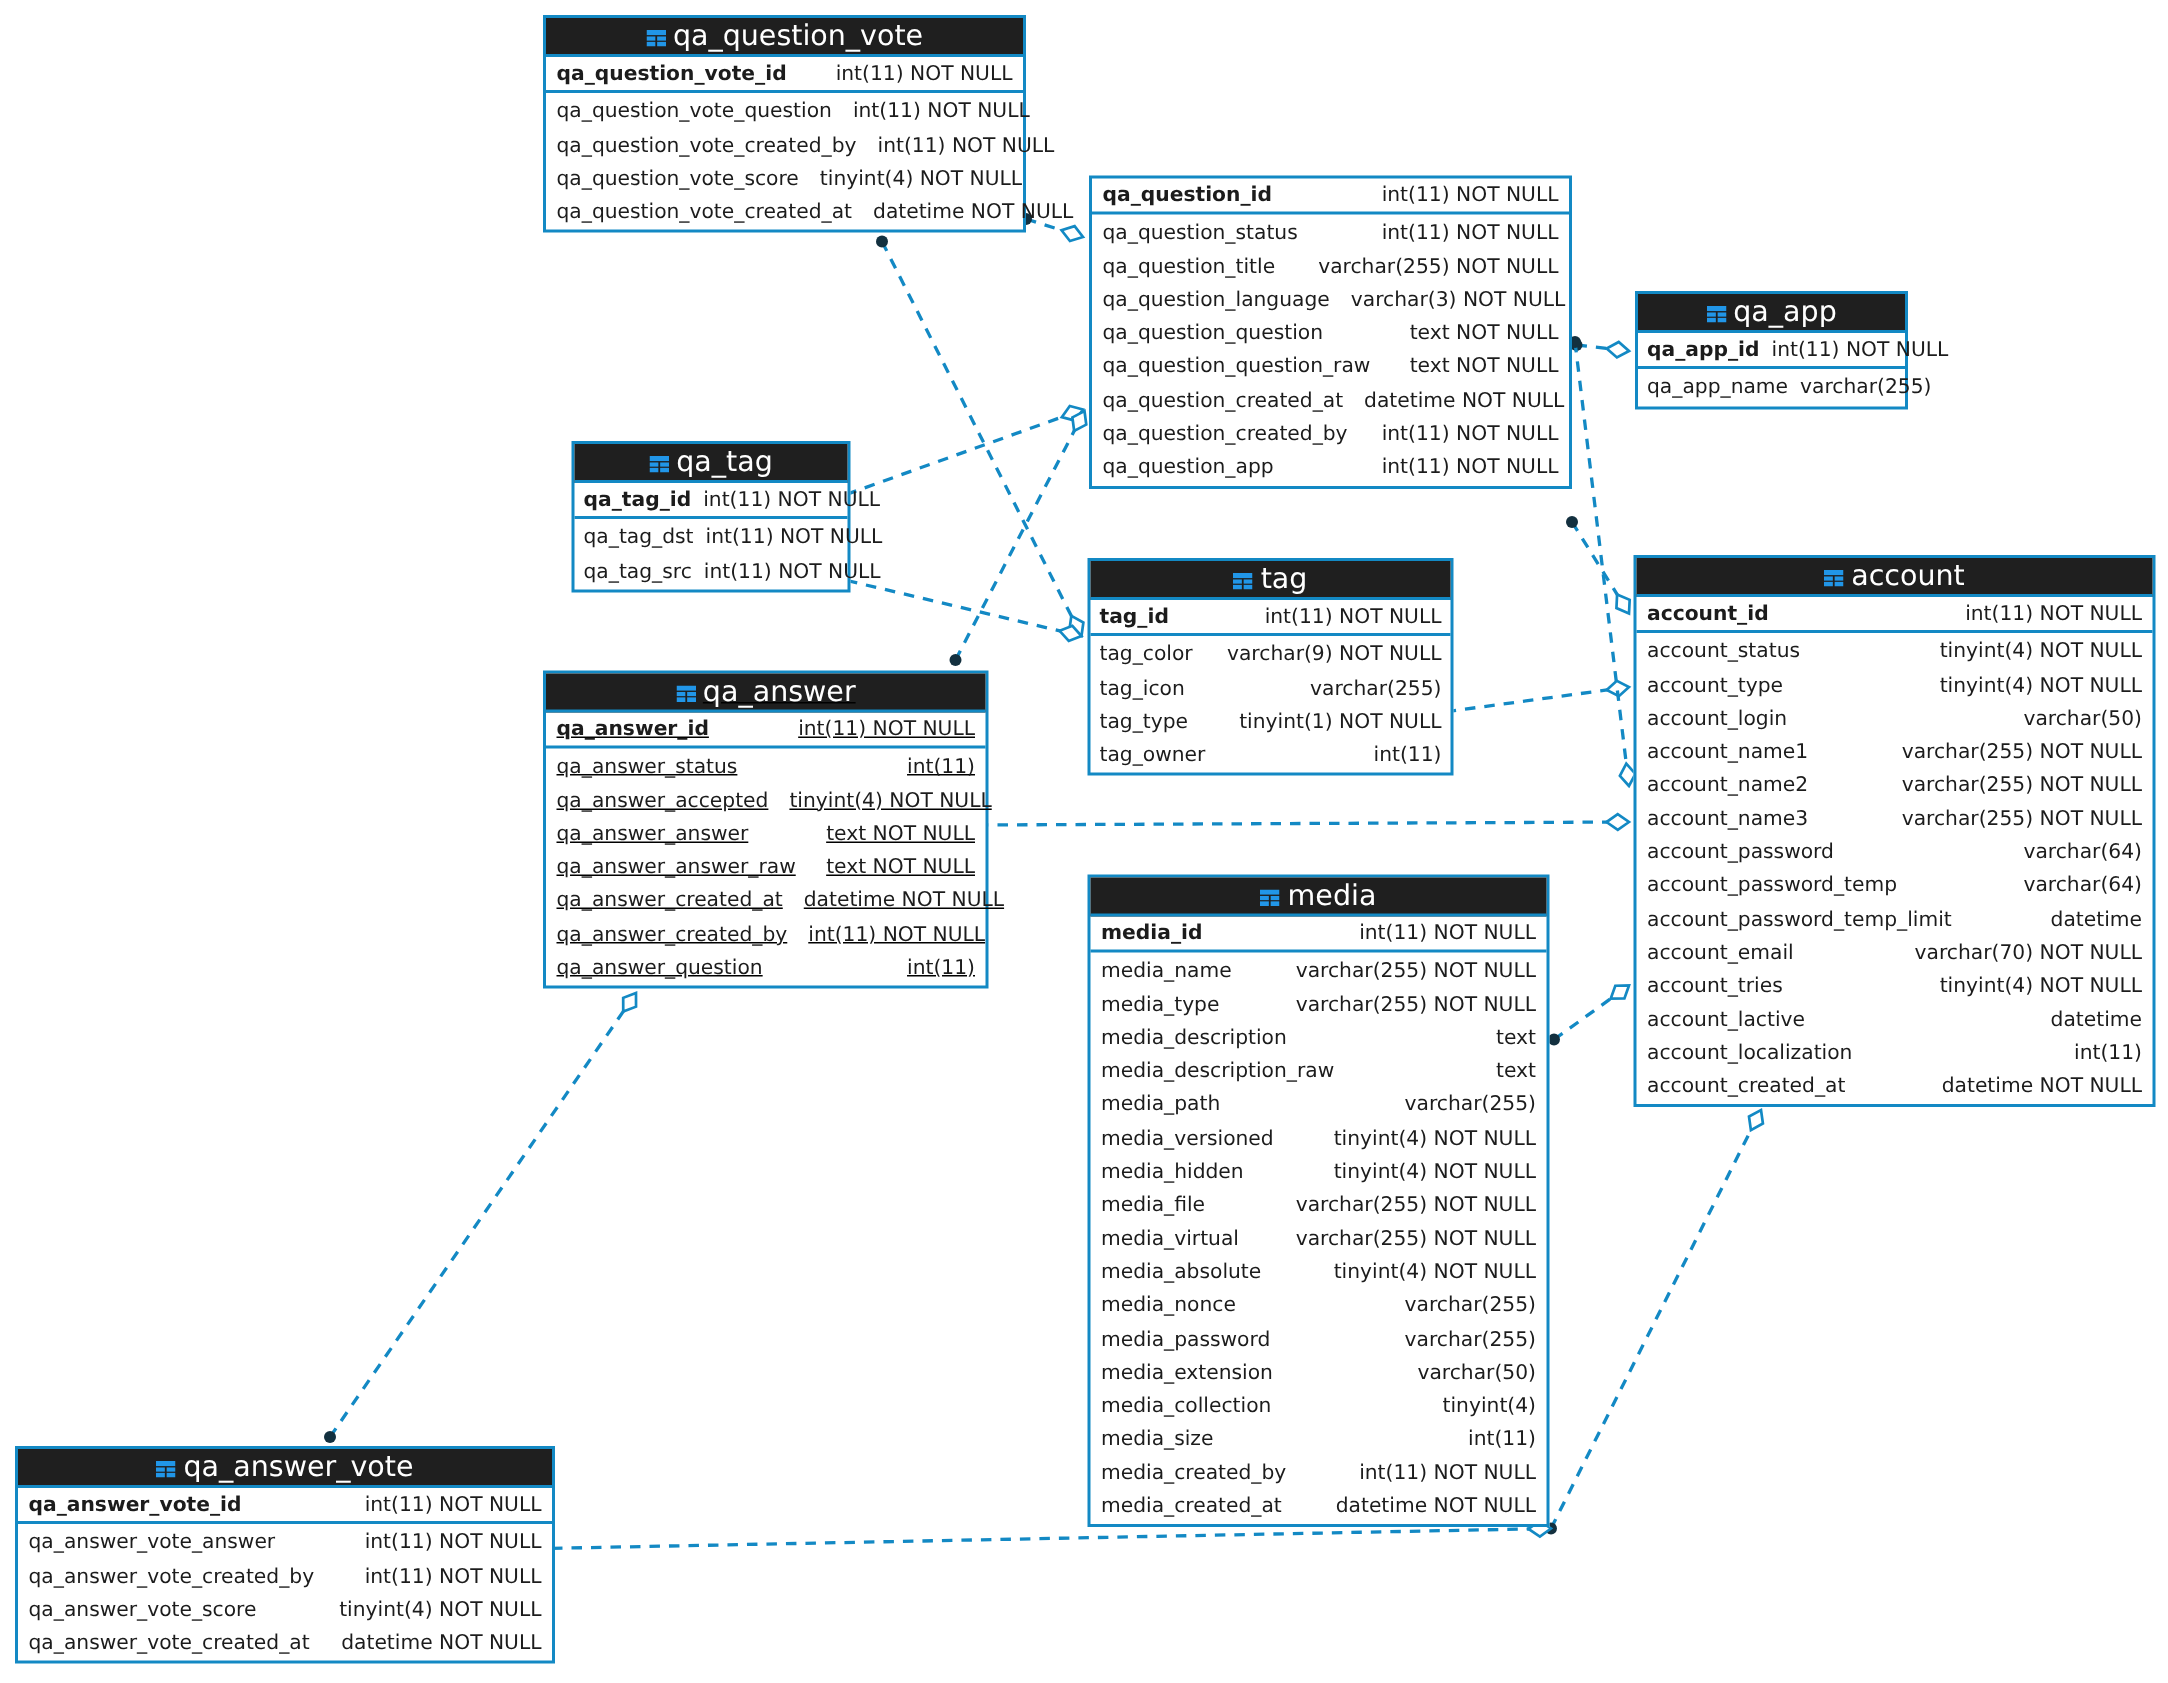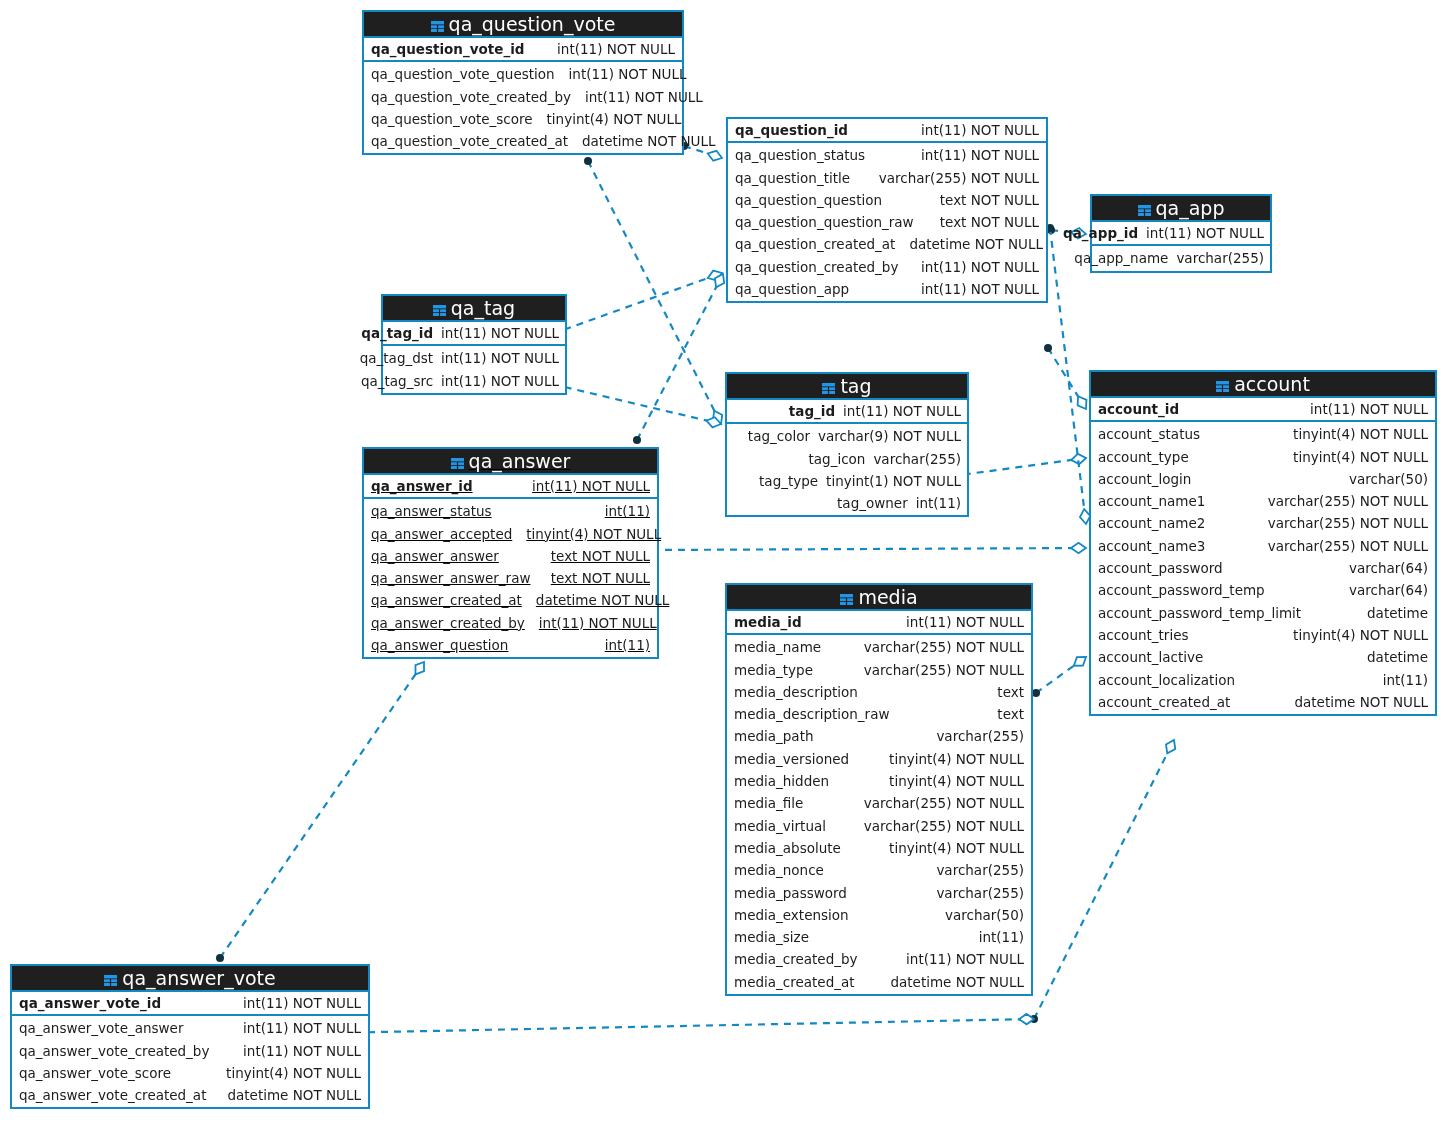--- a/index.html
+++ b/index.html
@@ -77,21 +77,20 @@
   .col-type {
     text-align: right;
     padding-left: 14px;
   }
   .cols-body {
     padding-top: 1px;
     padding-bottom: 1px;
   }
   .tight .col-row {
     padding: 0 6px;
-    justify-content: flex-end;
   }
   .tight .col-type {
     padding-left: 8px;
   }
 </style>
 </head>
 <body>
 
 <div id="canvas">
   <svg id="links" width="1445" height="1122" viewBox="0 0 1445 1122">
@@ -210,20 +209,24 @@
         <div class="cols-body">
           <div class="col-row">
             <span class="col-name">qa_question_status</span>
             <span class="col-type">int(11) NOT NULL</span>
           </div>
           <div class="col-row">
             <span class="col-name">qa_question_title</span>
             <span class="col-type">varchar(255) NOT NULL</span>
           </div>
           <div class="col-row">
+            <span class="col-name">qa_question_language</span>
+            <span class="col-type">varchar(3) NOT NULL</span>
+          </div>
+          <div class="col-row">
             <span class="col-name">qa_question_question</span>
             <span class="col-type">text NOT NULL</span>
           </div>
           <div class="col-row">
             <span class="col-name">qa_question_question_raw</span>
             <span class="col-type">text NOT NULL</span>
           </div>
           <div class="col-row">
             <span class="col-name">qa_question_created_at</span>
             <span class="col-type">datetime NOT NULL</span>
@@ -329,20 +332,24 @@
           </div>
           <div class="col-row">
             <span class="col-name">account_password_temp</span>
             <span class="col-type">varchar(64)</span>
           </div>
           <div class="col-row">
             <span class="col-name">account_password_temp_limit</span>
             <span class="col-type">datetime</span>
           </div>
           <div class="col-row">
+            <span class="col-name">account_email</span>
+            <span class="col-type">varchar(70) NOT NULL</span>
+          </div>
+          <div class="col-row">
             <span class="col-name">account_tries</span>
             <span class="col-type">tinyint(4) NOT NULL</span>
           </div>
           <div class="col-row">
             <span class="col-name">account_lactive</span>
             <span class="col-type">datetime</span>
           </div>
           <div class="col-row">
             <span class="col-name">account_localization</span>
             <span class="col-type">int(11)</span>
@@ -490,20 +497,24 @@
             <span class="col-name">media_nonce</span>
             <span class="col-type">varchar(255)</span>
           </div>
           <div class="col-row">
             <span class="col-name">media_password</span>
             <span class="col-type">varchar(255)</span>
           </div>
           <div class="col-row">
             <span class="col-name">media_extension</span>
             <span class="col-type">varchar(50)</span>
+          </div>
+          <div class="col-row">
+            <span class="col-name">media_collection</span>
+            <span class="col-type">tinyint(4)</span>
           </div>
           <div class="col-row">
             <span class="col-name">media_size</span>
             <span class="col-type">int(11)</span>
           </div>
           <div class="col-row">
             <span class="col-name">media_created_by</span>
             <span class="col-type">int(11) NOT NULL</span>
           </div>
           <div class="col-row">

